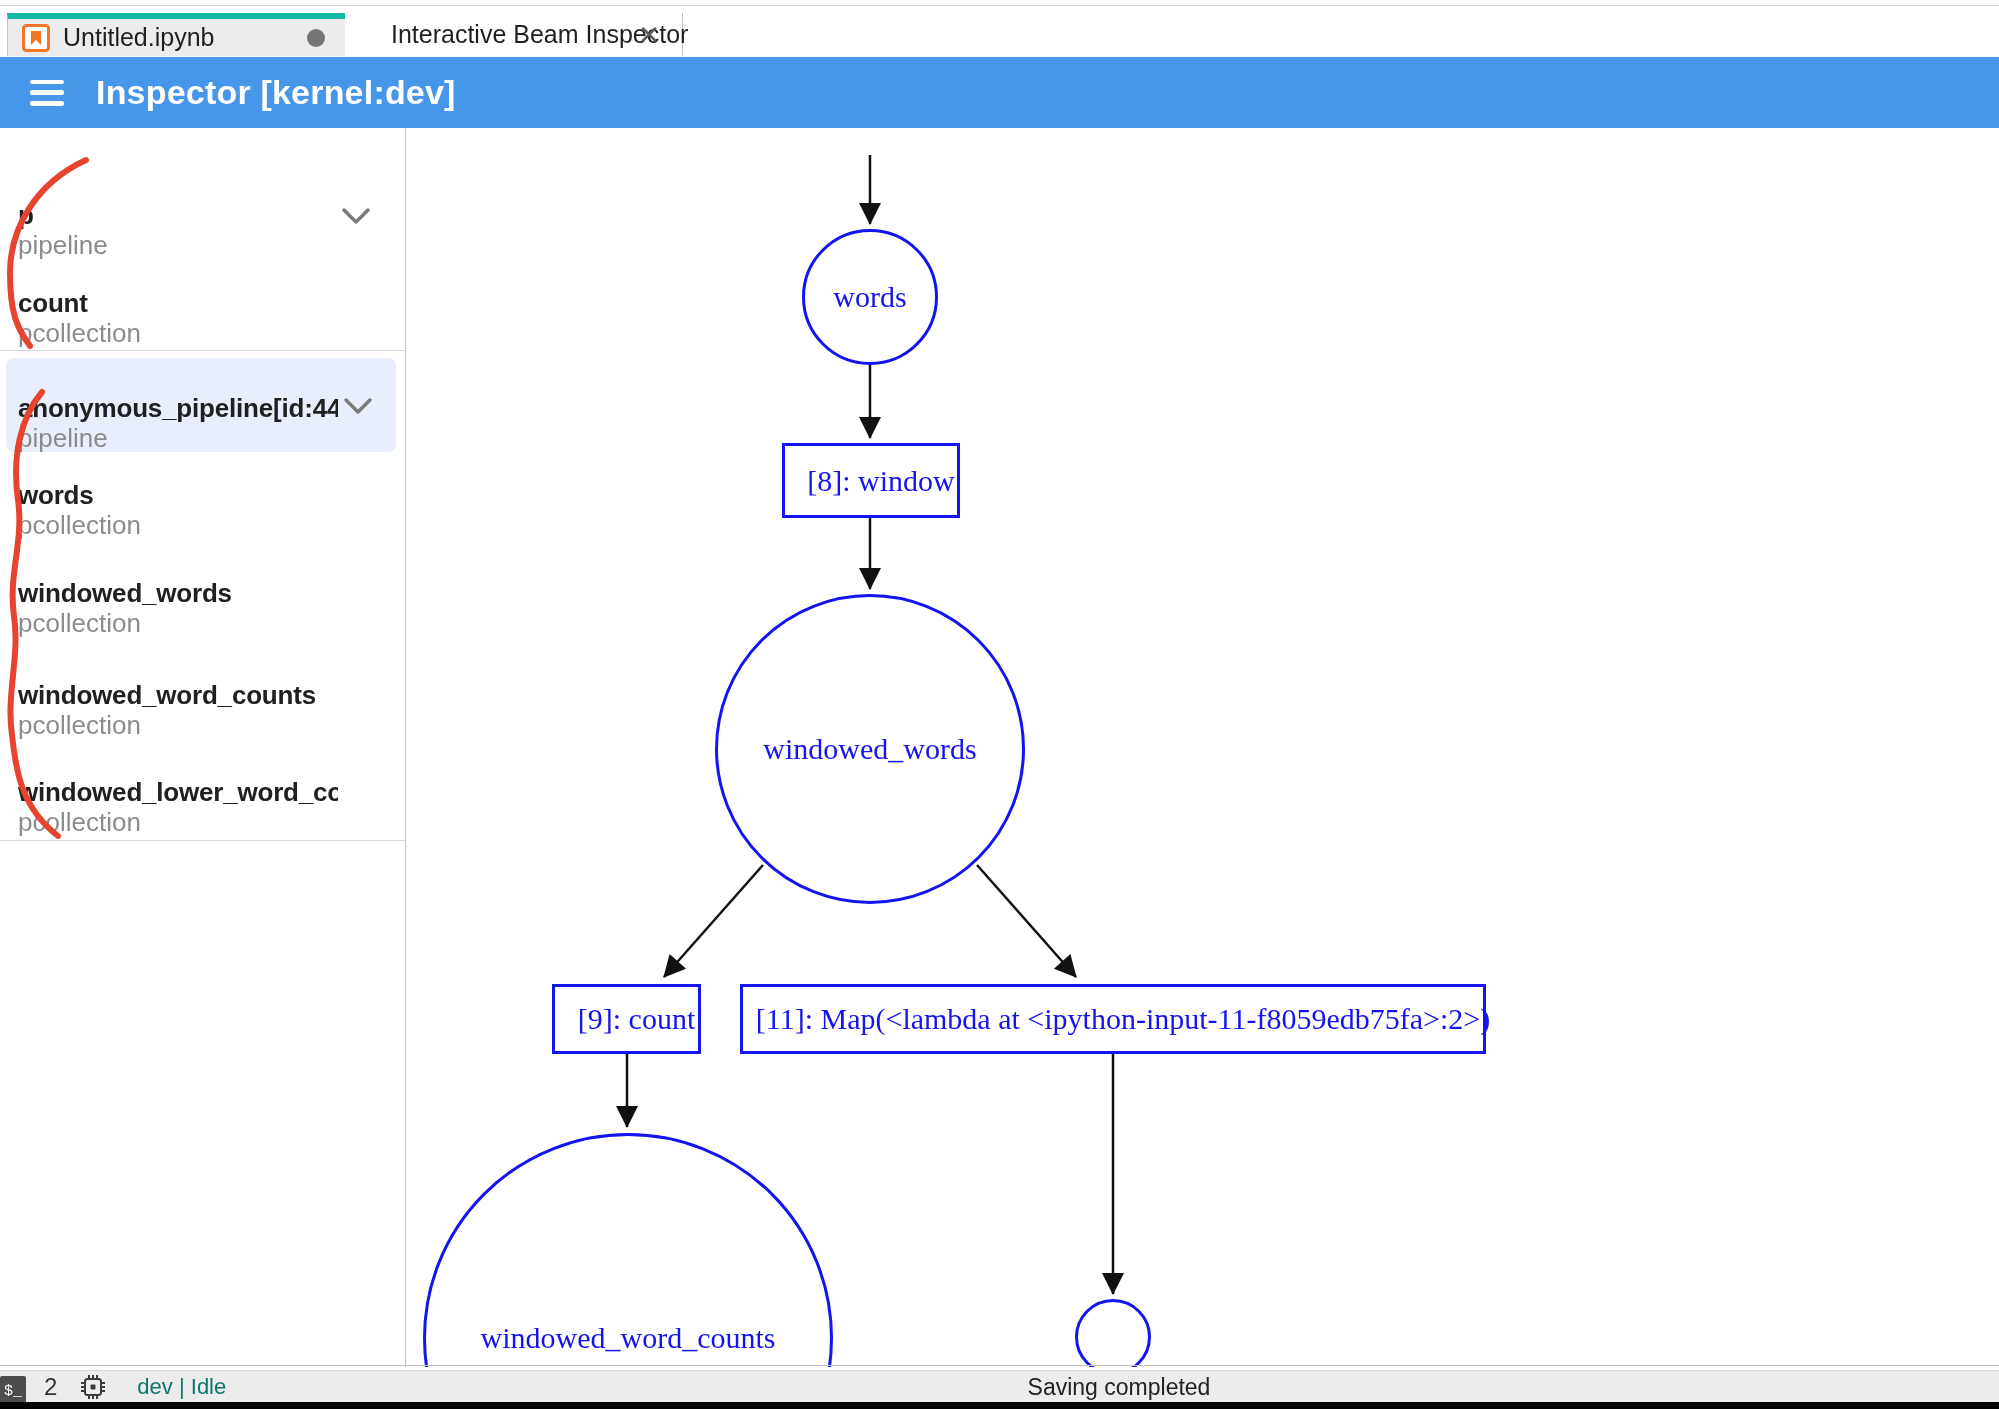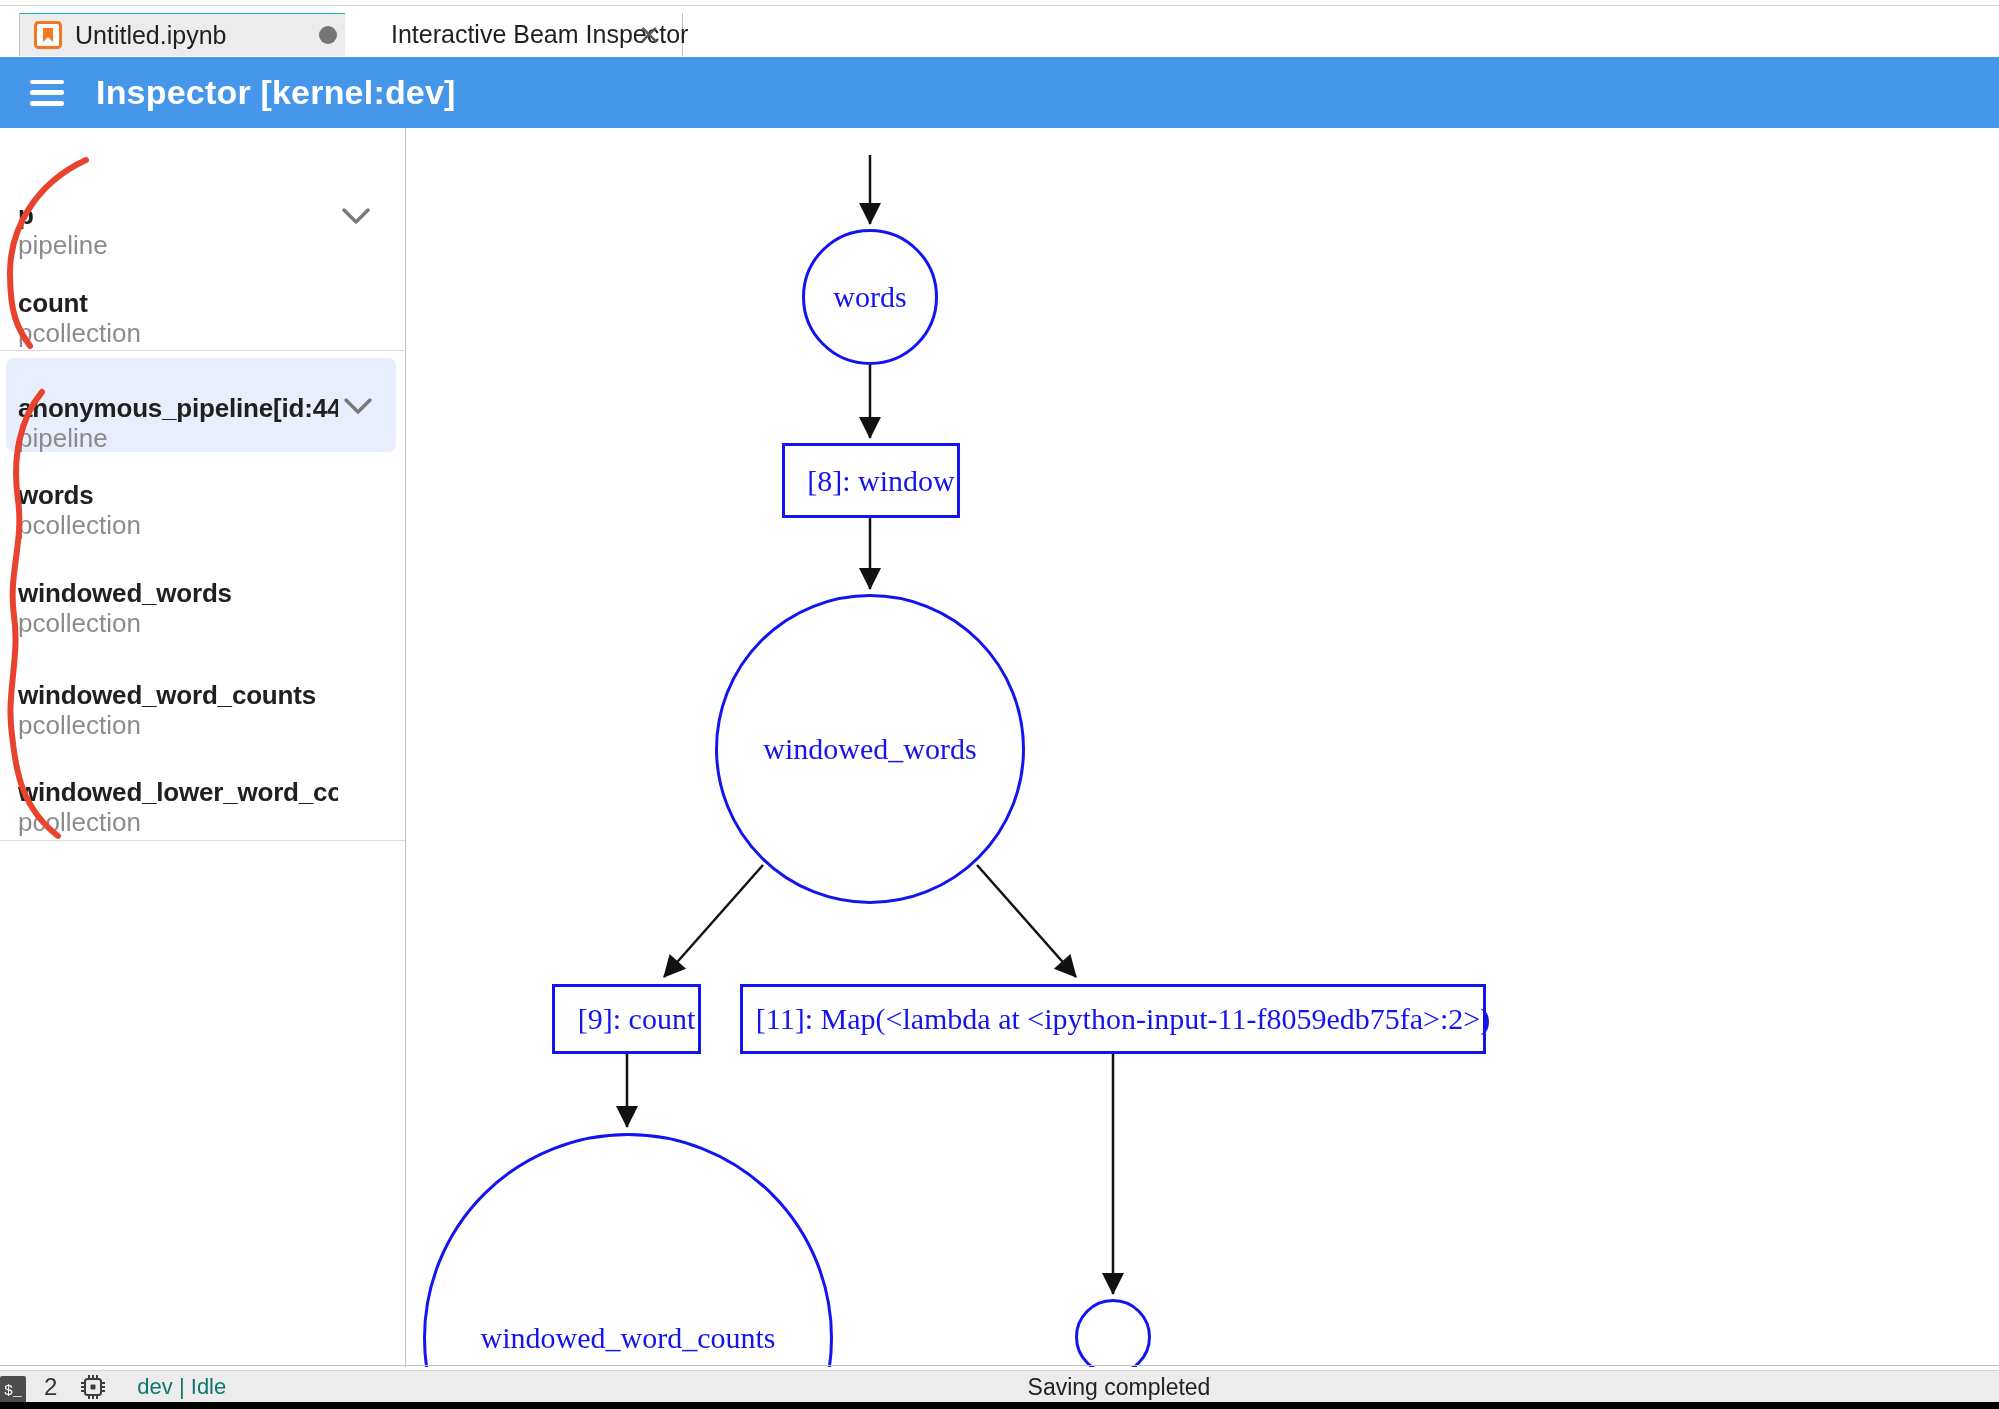--- a/index.html
+++ b/index.html
@@ -3,21 +3,21 @@
 <meta charset="utf-8">
 <style>
   * { margin:0; padding:0; box-sizing:border-box; }
   html,body { width:1999px; height:1409px; background:#ffffff; font-family:"Liberation Sans", sans-serif; }
   #app { position:relative; width:1999px; height:1409px; overflow:hidden; background:#fff; }
 
   
   .topbar { position:absolute; left:0; top:0; width:1999px; height:57px; background:#fff; }
   .top-hairline { position:absolute; left:0; top:5px; width:1999px; height:1px; background:#d4d4d4; }
   .tab { position:absolute; top:13px; height:43px; display:flex; align-items:center; cursor:pointer; }
-  .tab-notebook { left:19px; width:341px; background:#ececec; border-top:1px solid #14b8a6;
+  .tab-notebook { left:7px; width:341px; background:#ececec; border-top:6px solid #14b8a6;
                   border-left:1px solid #c2c2c2; border-right:1px solid #c2c2c2; }
   .tab-inspector { left:345px; width:338px; background:#ffffff; border-right:1px solid #c2c2c2; }
   .tab-label { font-size:25px; color:#1f1f1f; white-space:nowrap; }
   .nb-icon { margin:0 12px 0 13px; width:30px; height:30px; flex:0 0 auto; }
   .dirty-dot { position:absolute; right:22px; top:50%; margin-top:-9px; width:18px; height:18px;
                border-radius:50%; background:#757575; }
   .tab-inspector .tab-label { margin-left:46px; }
   .close-x { position:absolute; right:22px; top:50%; transform:translateY(-50%);
              font-size:26px; color:#595959; line-height:1; }
 

